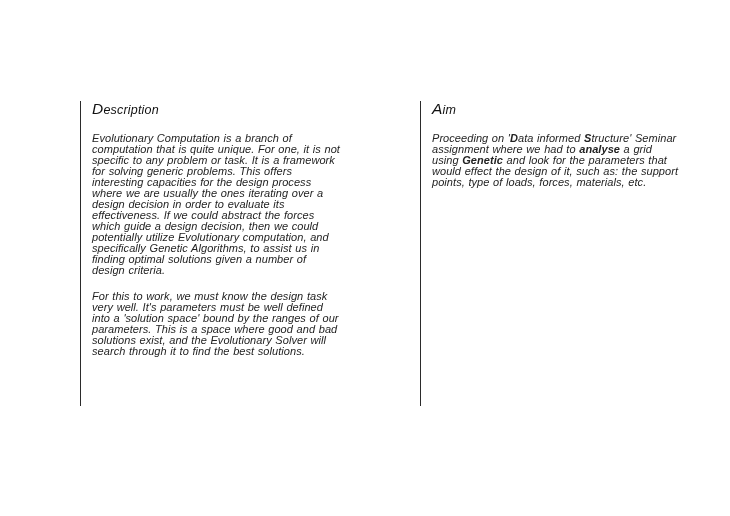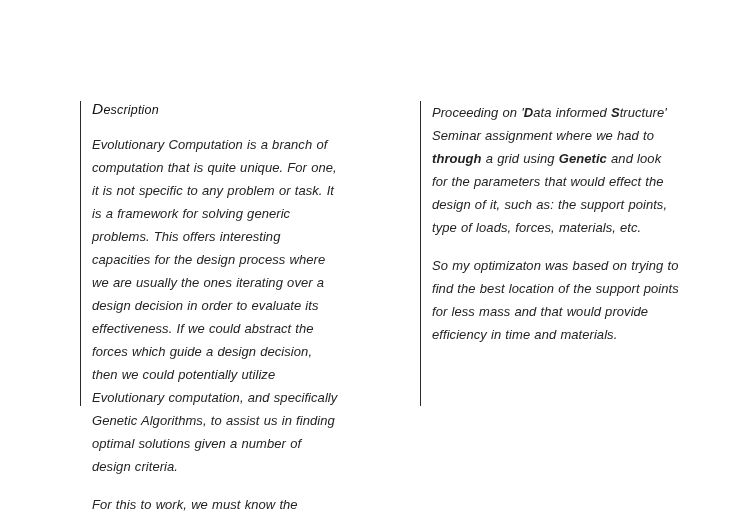--- a/index.html
+++ b/index.html
@@ -49,22 +49,22 @@
     font-weight: 400;
     letter-spacing: 0.2px;
     color: #111111;
     margin: 0 0 16px 0;
     line-height: 1;
   }
   .heading .cap {
     font-size: 15.5px;
   }
   p.para {
-    font-size: 13px;
-    line-height: 23px;
+    font-size: 11px;
+    line-height: 11px;
     letter-spacing: 0.06px;
     color: #232323;
     margin: 0 0 15px 0;
     text-align: left;
     word-spacing: 0.5px;
   }
   p.para:last-child {
     margin-bottom: 4px;
   }
   .b {
@@ -79,18 +79,18 @@
 
     <div class="column col-left">
       <div class="rule"></div>
       <h2 class="heading"><span class="cap">D</span><span>escription</span></h2>
       <p class="para">Evolutionary Computation is a branch of computation that is quite unique.  For one, it is not specific to any problem or task.  It is a framework for solving generic problems.   This offers interesting capacities for the design process where we are usually the ones iterating over a design decision in order to evaluate its effectiveness.  If we could abstract the forces which guide a design decision, then we could potentially utilize Evolutionary computation, and specifically Genetic Algorithms, to assist us in finding optimal solutions given a number of design criteria.</p>
       <p class="para">For this to work, we must know the design task very well.  It's parameters must be well defined into a 'solution space' bound by the ranges of our parameters.  This is a space where good and bad solutions exist, and the Evolutionary Solver will search through it to find the best solutions.</p>
     </div>
 
     <div class="column col-right">
       <div class="rule"></div>
-      <p class="para">Proceeding on '<span class="b">D</span>ata informed <span class="b">S</span>tructure' Seminar assignment where we had to <span class="b">through</span> a grid using <span class="b">Genetic</span> and look for the parameters that would effect the design of it, such as: the support points, type of loads, forces, materials, etc.</p>
-      <p class="para">So my optimizaton was based on trying to find the best location of the support points for less mass and that would provide efficiency in time and materials.</p>
+      <h2 class="heading"><span class="cap">A</span><span>im</span></h2>
+      <p class="para">Proceeding on '<span class="b">D</span>ata informed <span class="b">S</span>tructure' Seminar assignment where we had to <span class="b">analyse</span> a grid using <span class="b">Genetic</span> and look for the parameters that would effect the design of it, such as: the support points, type of loads, forces, materials, etc.</p>
     </div>
 
   </div>
 </div>
 
 </body></html>

